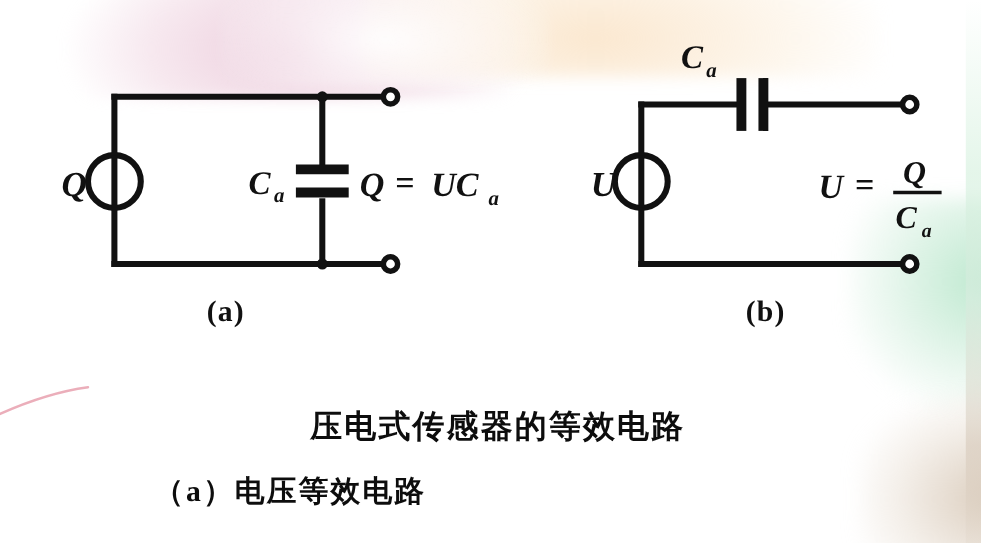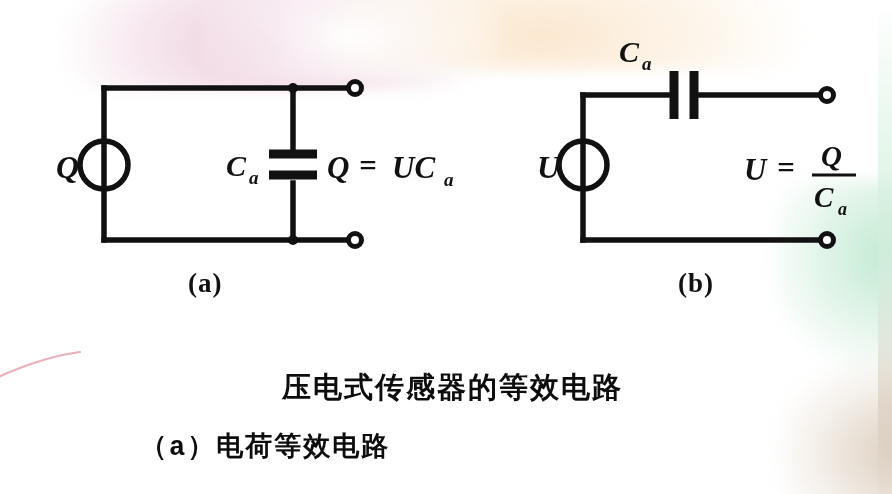--- a/index.html
+++ b/index.html
@@ -88,21 +88,21 @@
     color: #111111;
     letter-spacing: 1px;
     white-space: nowrap;
   }
   #label-a { left: 188px; top: 268px; }
   #label-b { left: 678px; top: 268px; }
 
   
   .cn-text {
     position: absolute;
-    font-family: Liberation Mono, monospace;
+    font-family: Liberation Serif, serif;
     font-weight: bold;
     color: #0d0d0d;
     white-space: nowrap;
     letter-spacing: 2px;
   }
   #main-caption {
     left: 282px; top: 368px;
     font-size: 29px;
   }
   #caption-a {
@@ -202,15 +202,15 @@
       <line x1="812" y1="175" x2="856" y2="175" stroke="#111111" stroke-width="3"></line>
       <text class="mlabel" x="814" y="207" font-size="29">C</text>
       <text class="mlabel" x="838" y="215" font-size="18">a</text>
     </g>
   </svg>
 
   <div class="sublabel" id="label-a">(a)</div>
   <div class="sublabel" id="label-b">(b)</div>
 
   <div class="cn-text" id="main-caption">压电式传感器的等效电路</div>
-  <div class="cn-text" id="caption-a">（a）电荷等效电路</div>
+  <div class="cn-text" id="caption-a">（a）电压等效电路</div>
 
 </div>
 
 </body></html>

